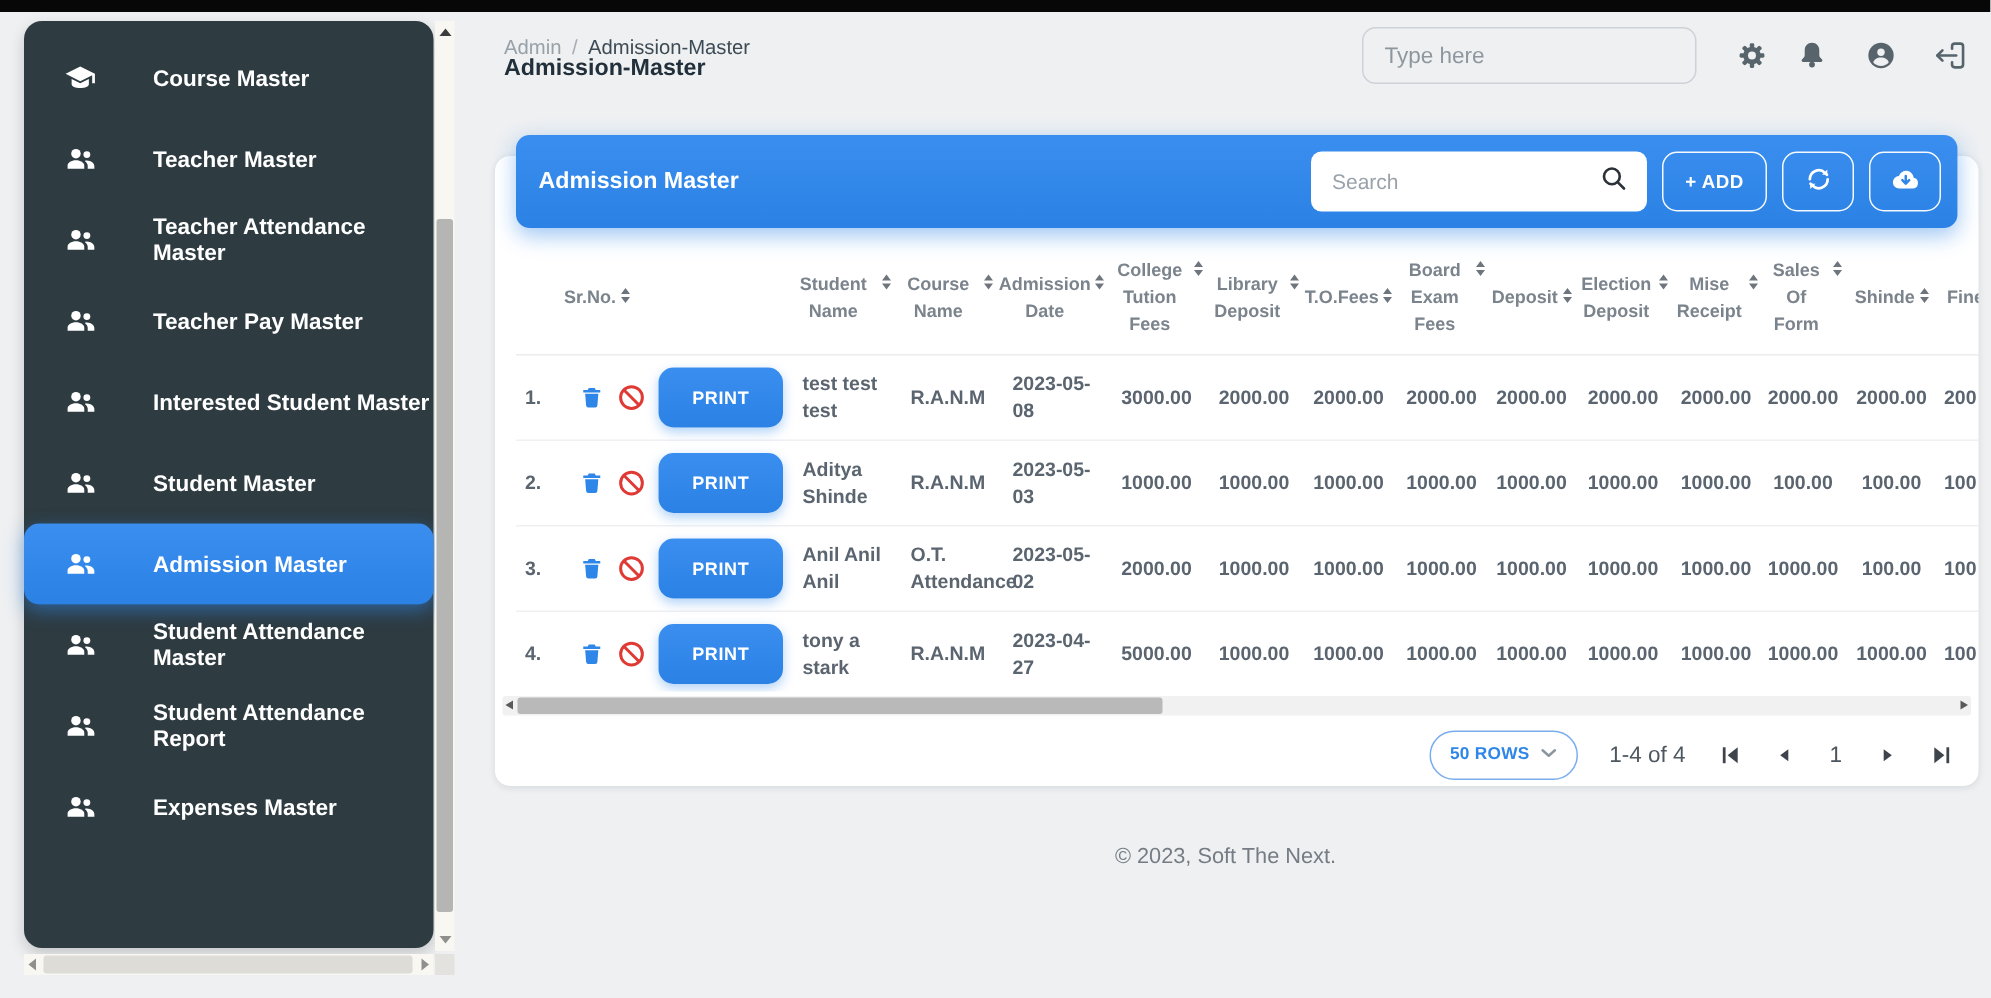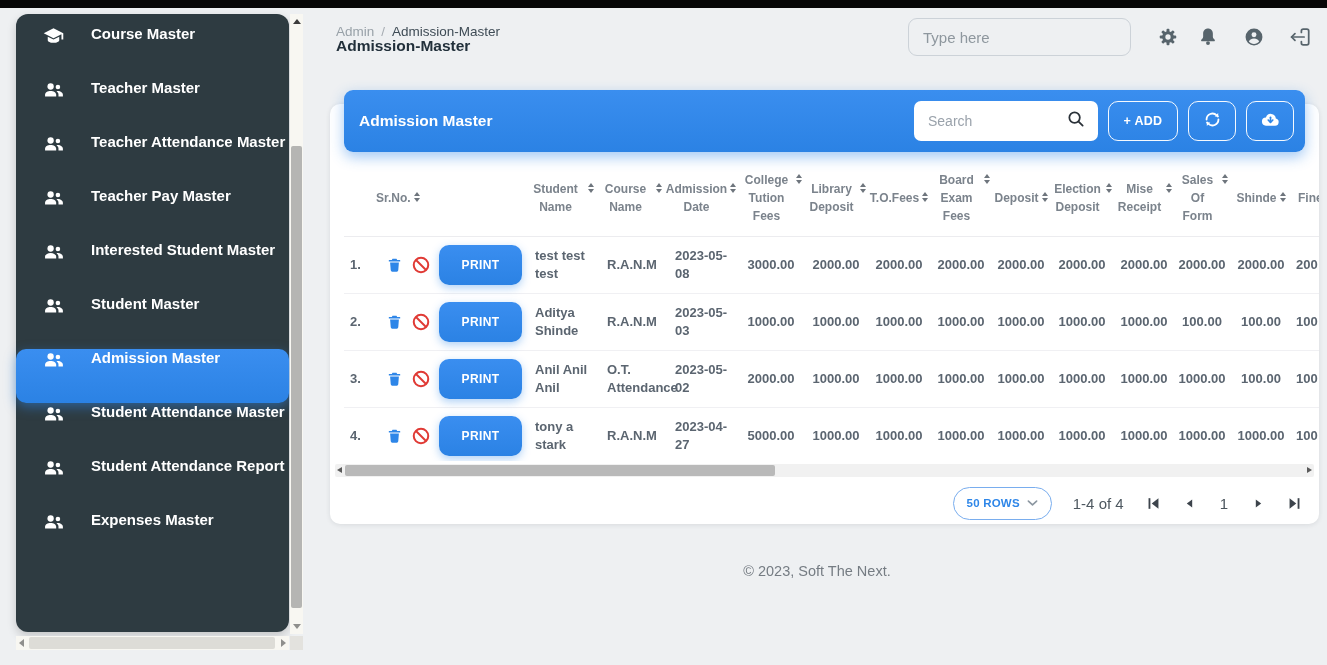--- a/index.html
+++ b/index.html
@@ -8,21 +8,21 @@
     background:#eef0f2;font-family:"Liberation Sans",sans-serif;
     -webkit-font-smoothing:antialiased;
   }
   
   .top-strip{position:absolute;left:0;top:0;width:1327px;height:8px;background:#070707;}
 
   
   .sidebar{position:absolute;left:16px;top:14px;width:273px;height:618px;
     background:#2e3b41;border-radius:12px;box-sizing:border-box;padding-top:11px;
     box-shadow:0 4px 10px rgba(0,0,0,.18);}
-  .side-item{height:54px;display:flex;align-items:flex-start;padding-left:26px;gap:26px;
+  .side-item{height:54px;display:flex;align-items:center;padding-left:26px;gap:37px;
     color:#fff;font-size:15px;font-weight:700;cursor:pointer;box-sizing:border-box;}
   .side-item .s-icon{width:23px;height:23px;display:flex;align-items:center;justify-content:center;flex:0 0 23px;}
   .side-item.active{background:linear-gradient(180deg,#3a8ef0,#2b82e4);border-radius:10px;
     box-shadow:0 4px 12px rgba(46,135,233,.5);}
 
   
   .sb-vscroll{position:absolute;left:290px;top:14px;width:13px;height:620px;background:#f8f7f2;}
   .sb-vthumb{position:absolute;left:1px;top:132px;width:11px;height:462px;background:#b5b5b3;border-radius:2px;}
   .arrow{width:0;height:0;position:absolute;}
   .ar-up{left:3px;top:5px;border-left:4px solid transparent;border-right:4px solid transparent;border-bottom:5px solid #3c3c3c;}
@@ -46,21 +46,21 @@
   .ti svg{display:block;}
 
   
   .card{position:absolute;left:330px;top:104px;width:989px;height:420px;background:#ffffff;
     border-radius:10px;box-shadow:0 1px 5px rgba(30,40,50,.1);}
   .band{position:absolute;left:14px;right:14px;top:-14px;height:62px;border-radius:9px;
     background:linear-gradient(180deg,#3a8eef,#2b82e4);
     box-shadow:0 5px 14px rgba(46,133,231,.45);
     display:flex;align-items:center;padding:0 11px 0 15px;box-sizing:border-box;}
   .band-title{color:#fff;font-weight:700;font-size:15.5px;}
-  .band-search{margin-left:auto;width:184px;height:40px;background:#fff;border-radius:7px;
+  .band-search{margin-left:auto;width:224px;height:40px;background:#fff;border-radius:7px;
     display:flex;align-items:center;padding:0 12px;box-sizing:border-box;}
   .band-search input{border:none;outline:none;flex:1;font-size:14px;color:#333;min-width:0;
     font-family:"Liberation Sans",sans-serif;}
   .band-search input::placeholder{color:#9aa2ab;}
   .band-btn{height:40px;border:1.7px solid rgba(255,255,255,.95);border-radius:10px;background:transparent;
     color:#fff;font-weight:700;font-size:12.5px;display:flex;align-items:center;justify-content:center;
     margin-left:10px;cursor:pointer;box-sizing:border-box;font-family:"Liberation Sans",sans-serif;letter-spacing:.3px;}
   .btn-add{width:70px;}
   .btn-ic{width:48px;}
 

